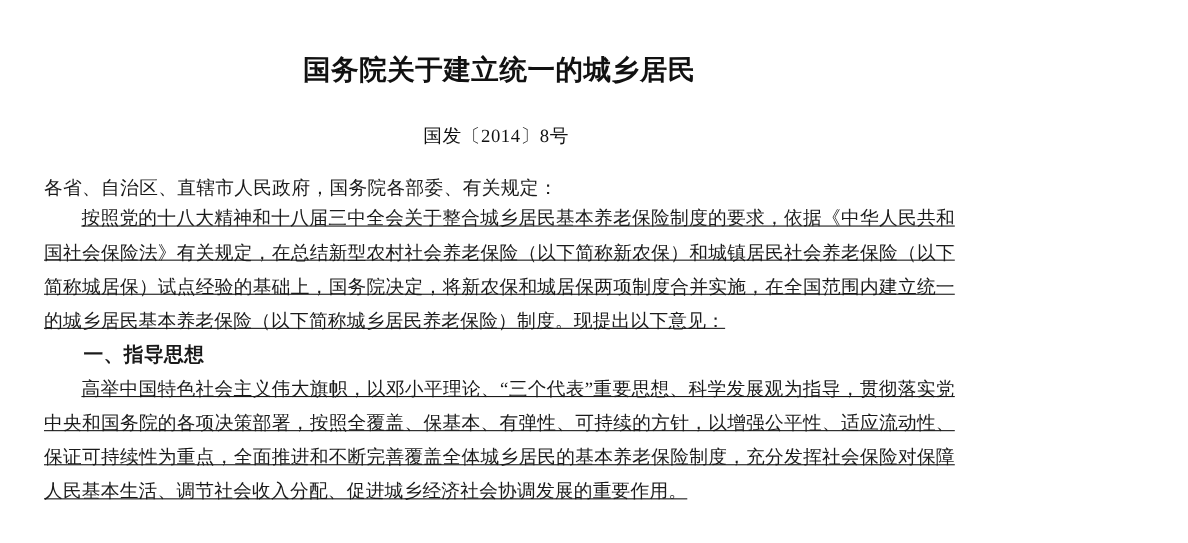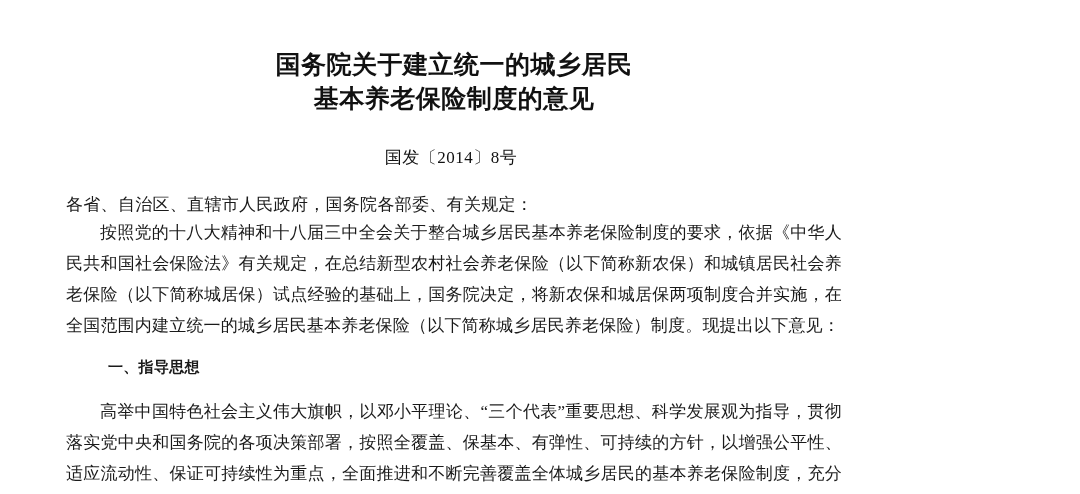--- a/index.html
+++ b/index.html
@@ -13,21 +13,21 @@
     overflow: hidden;
     font-family: "Liberation Serif", "DejaVu Serif", serif;
     color: #1a1a1a;
   }
   .page {
     position: relative;
     width: 908px;
     height: 494px;
     background: #ffffff;
     box-sizing: border-box;
-    padding: 0 66px;
+    padding: 0 40px;
   }
   .doc-title {
     text-align: center;
     font-weight: bold;
     font-size: 25px;
     line-height: 34px;
     letter-spacing: 0.5px;
     padding-top: 48px;
     color: #111111;
   }
@@ -51,39 +51,38 @@
     letter-spacing: 0.3px;
   }
   .para {
     font-size: 17px;
     line-height: 31px;
     text-align: justify;
     text-justify: inter-ideograph;
     text-indent: 2em;
     letter-spacing: 0.2px;
     margin: 0;
+    text-decoration: underline;
   }
   .section-heading {
-    font-size: 15px;
+    font-size: 18px;
     line-height: 31px;
     font-weight: bold;
     text-indent: 2em;
-    margin: 12px;
+    margin: 0;
     letter-spacing: 0.3px;
-    font-family: Liberation Mono, monospace;
   }
 </style>
 </head>
 <body>
 
 <div class="page">
 
   <div class="doc-title">
     <span class="line">国务院关于建立统一的城乡居民</span>
-    <span class="line">基本养老保险制度的意见</span>
   </div>
 
   <div class="doc-number">国发〔2014〕8号</div>
 
   <div class="addressee">各省、自治区、直辖市人民政府，国务院各部委、有关规定：</div>
 
   <p class="para">按照党的十八大精神和十八届三中全会关于整合城乡居民基本养老保险制度的要求，依据《中华人民共和国社会保险法》有关规定，在总结新型农村社会养老保险（以下简称新农保）和城镇居民社会养老保险（以下简称城居保）试点经验的基础上，国务院决定，将新农保和城居保两项制度合并实施，在全国范围内建立统一的城乡居民基本养老保险（以下简称城乡居民养老保险）制度。现提出以下意见：</p>
 
   <p class="section-heading">一、指导思想</p>
 

